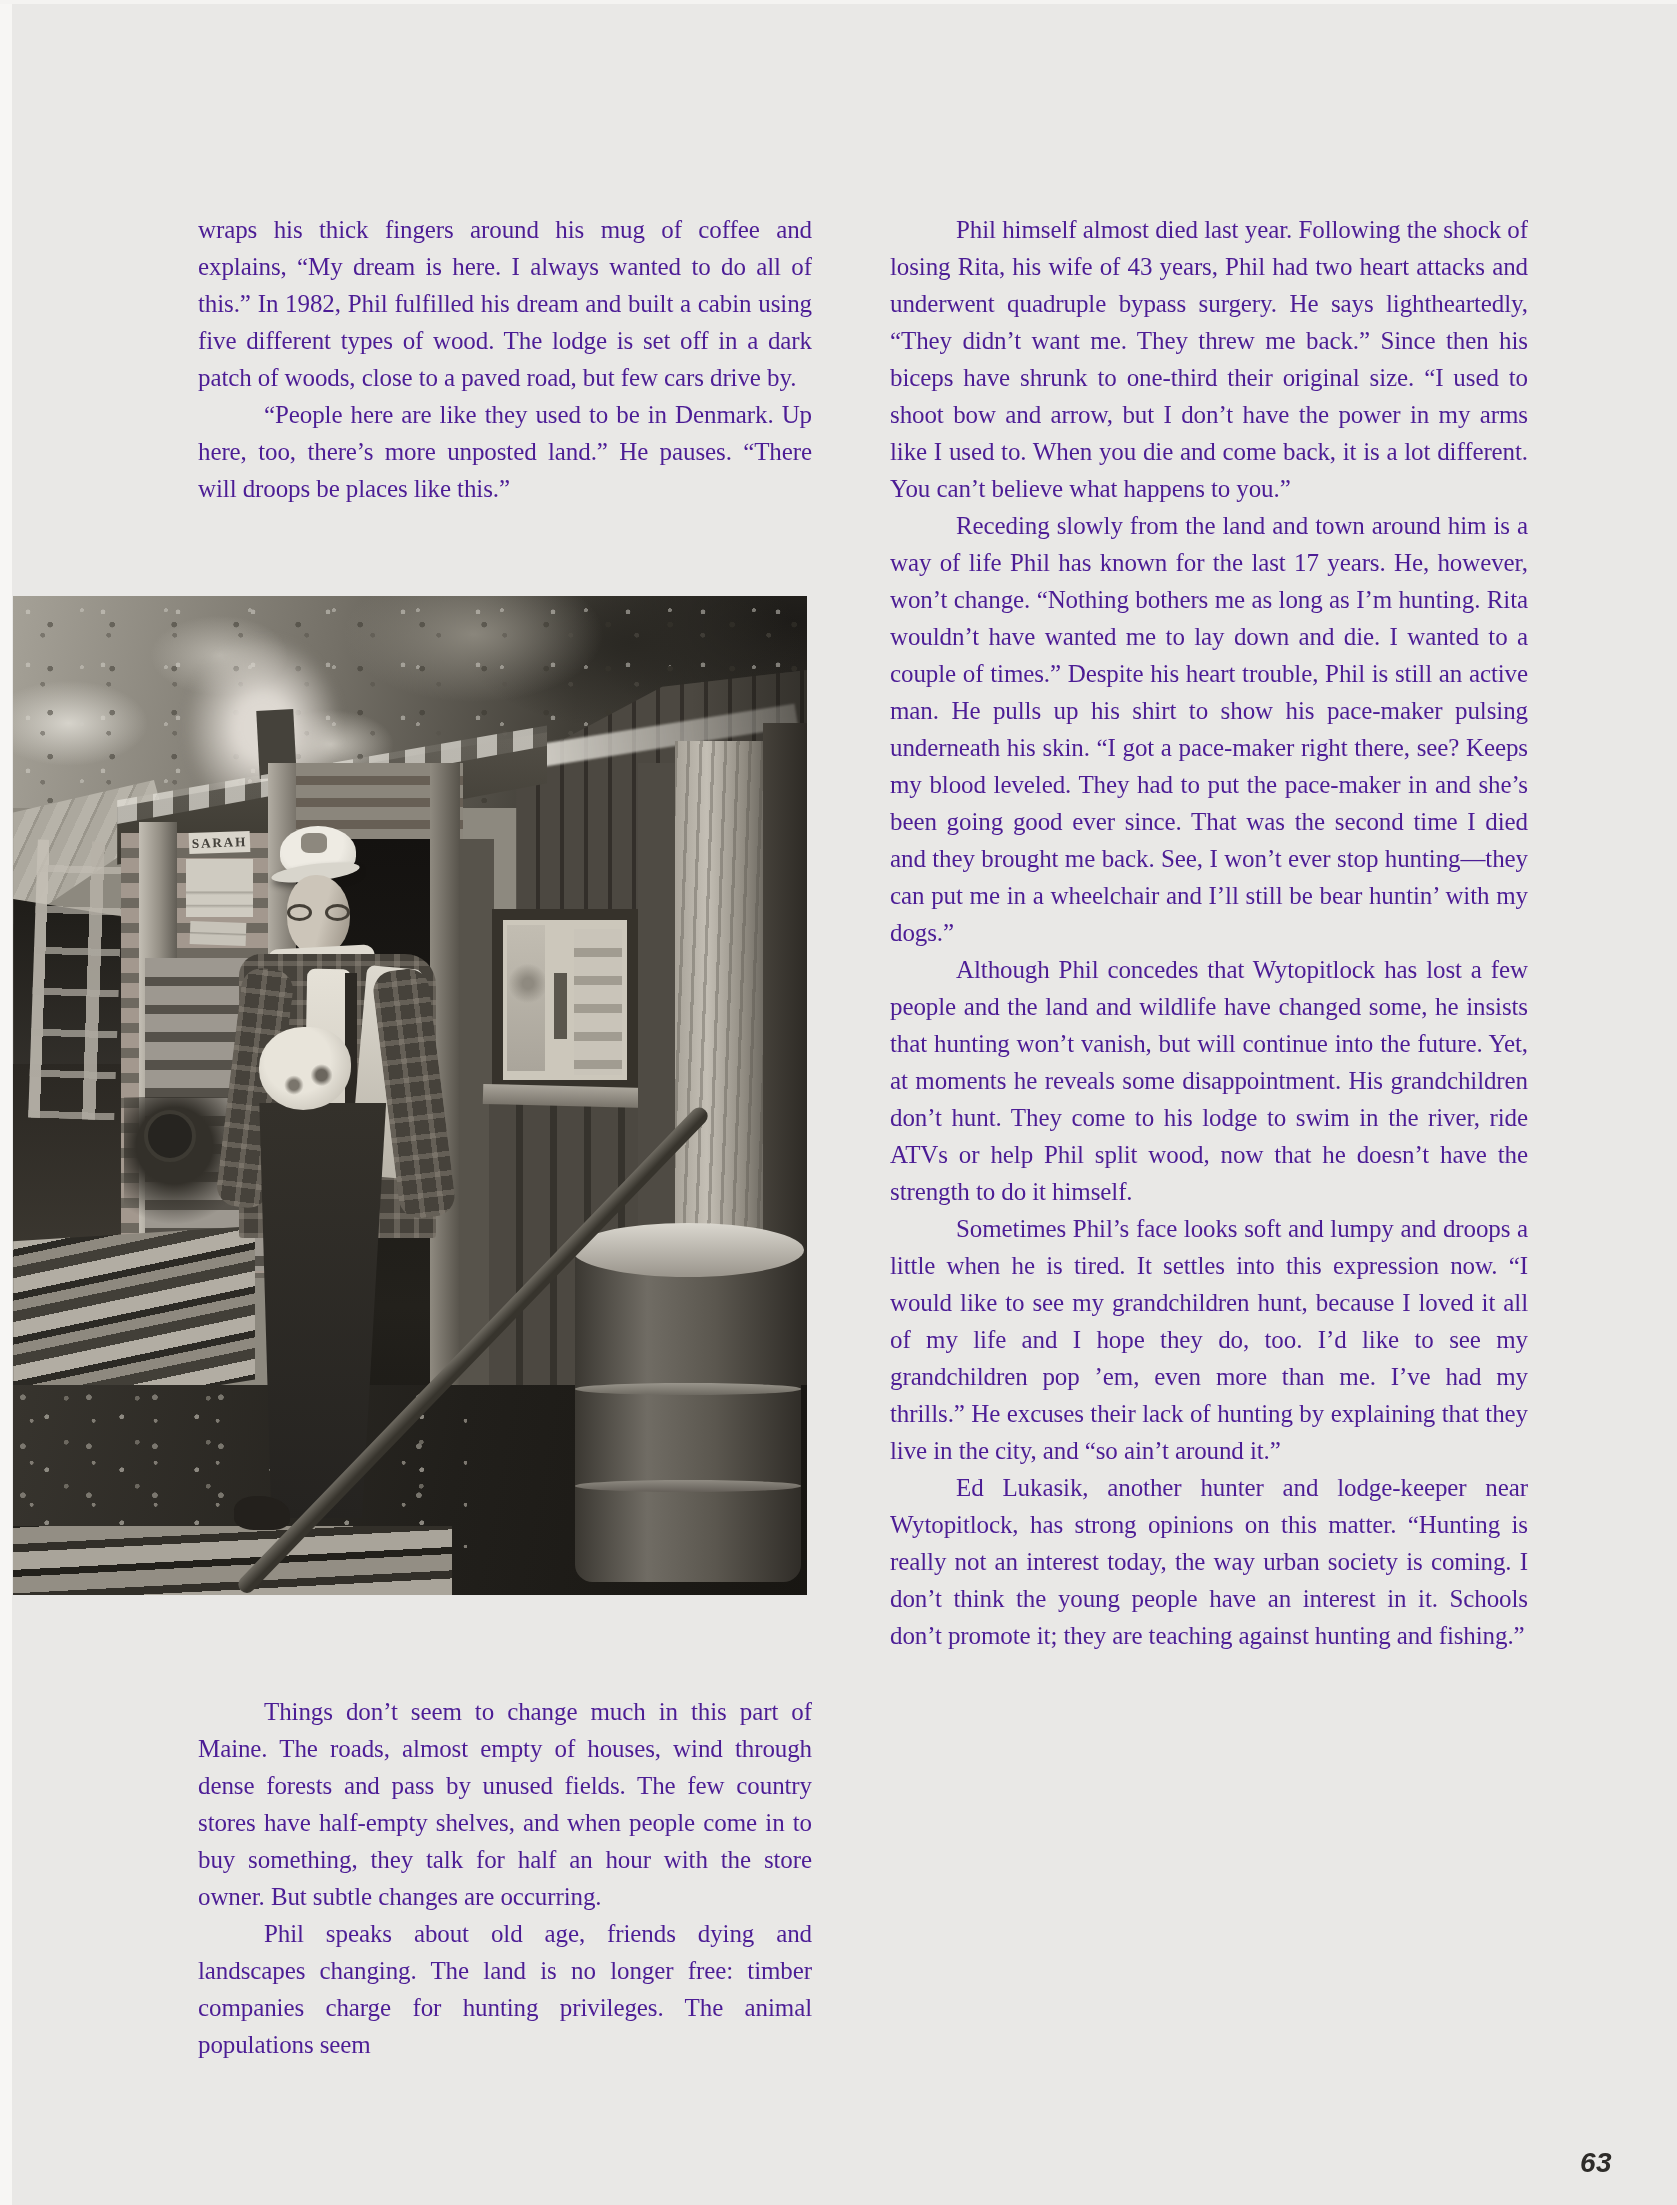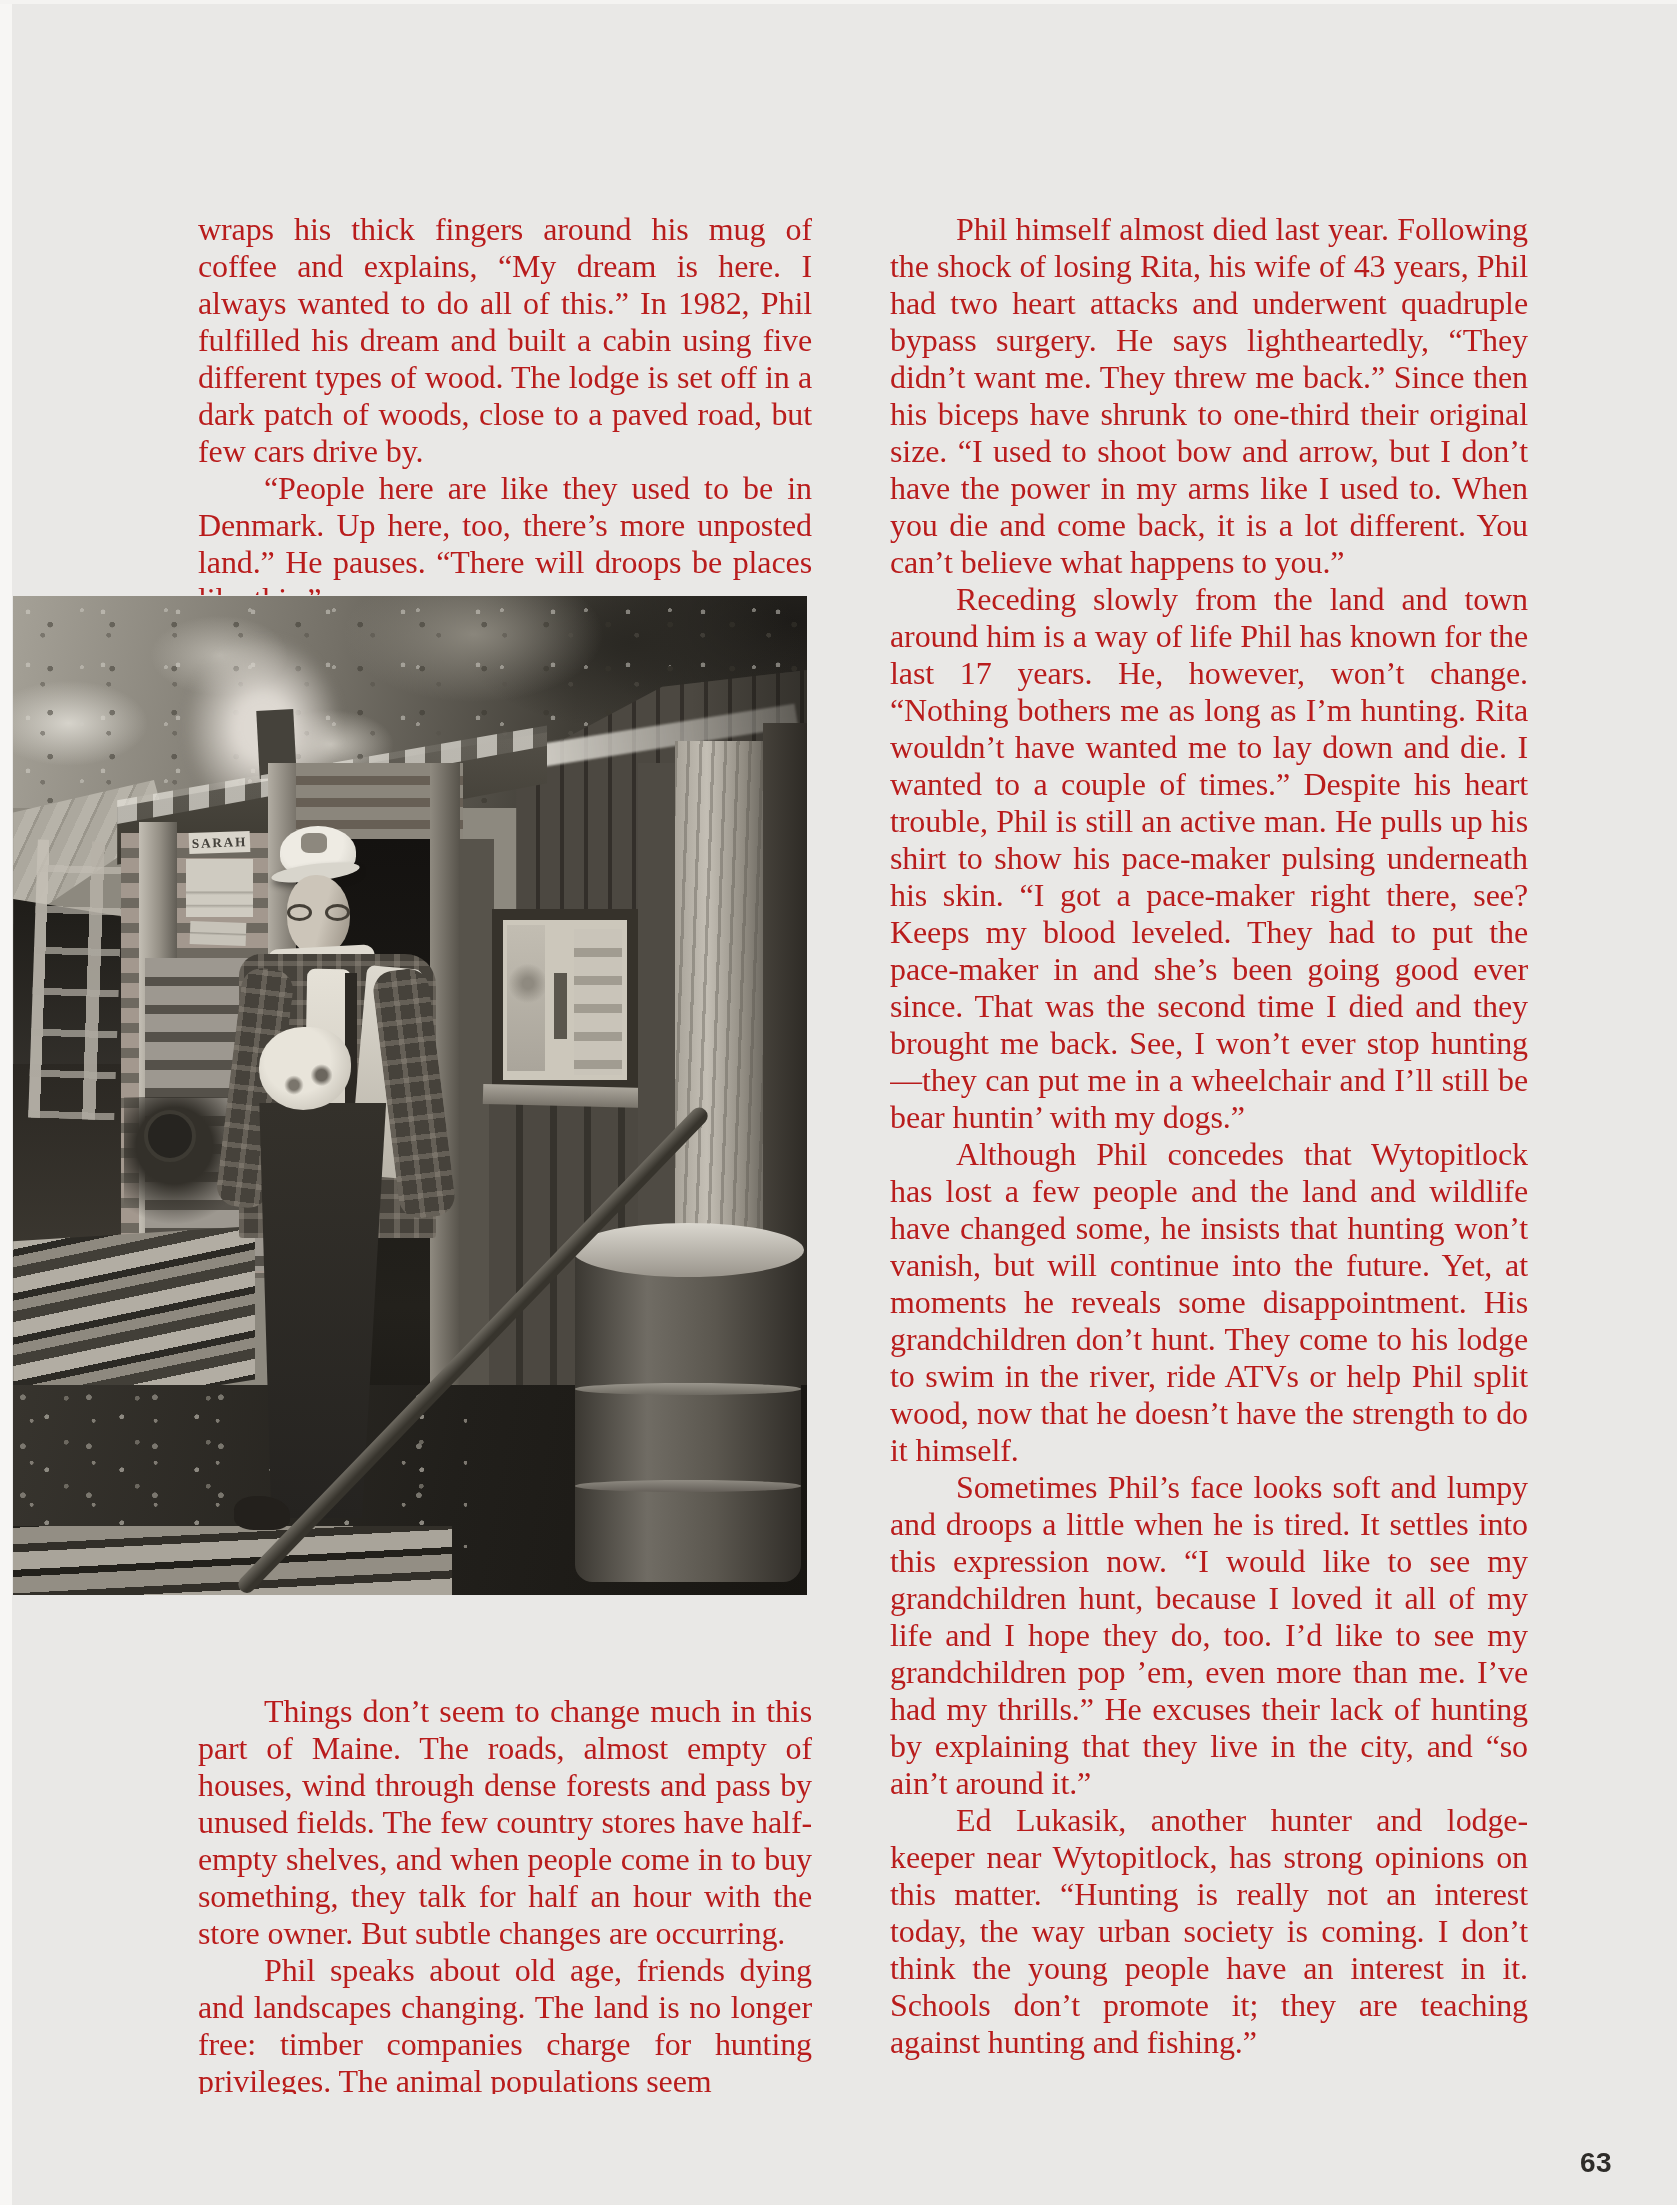--- a/index.html
+++ b/index.html
@@ -6,31 +6,31 @@
   body{
     width:1678px;height:2205px;position:relative;
     background:#e9e8e6;
     font-family:"Liberation Serif", serif;
     overflow:hidden;
   }
   .edge-left{position:absolute;left:0;top:0;width:11.5px;height:2205px;background:#f7f6f4;}
   .edge-top{position:absolute;left:0;top:0;width:1678px;height:4.4px;background:#f4f3f1;}
 
   
-  .col{position:absolute;color:#b91c1c;font-size:32px;line-height:37px;
+  .col{position:absolute;color:#4c1d95;font-size:25px;line-height:37px;
        text-align:justify;letter-spacing:-0.1px;}
   .col p{margin:0;}
   .col p.indent{text-indent:66px;}
   .col-left-top{left:198px;top:211px;width:614px;height:384px;overflow:hidden;}
   .col-left-bottom{left:198px;top:1693px;width:614px;height:401px;overflow:hidden;}
   .col-right{left:890px;top:211px;width:638px;height:1941px;overflow:hidden;}
 
   .page-number{
     position:absolute;left:1565px;top:2147px;width:62px;
-    font-family:"Liberation Sans", sans-serif;font-weight:700;
+    font-family:"Liberation Sans", sans-serif;font-weight:700;font-style:italic;
     font-size:28px;color:#2e2c29;letter-spacing:0.4px;text-align:center;
   }
 
   
   .photo{position:absolute;left:13.2px;top:596px;width:794px;height:999px;
          margin:0;overflow:hidden;background:#8d897f;}
   .photo div{position:absolute;}
 
   .ph-foliage{left:0;top:0;width:794px;height:212px;
     background:

